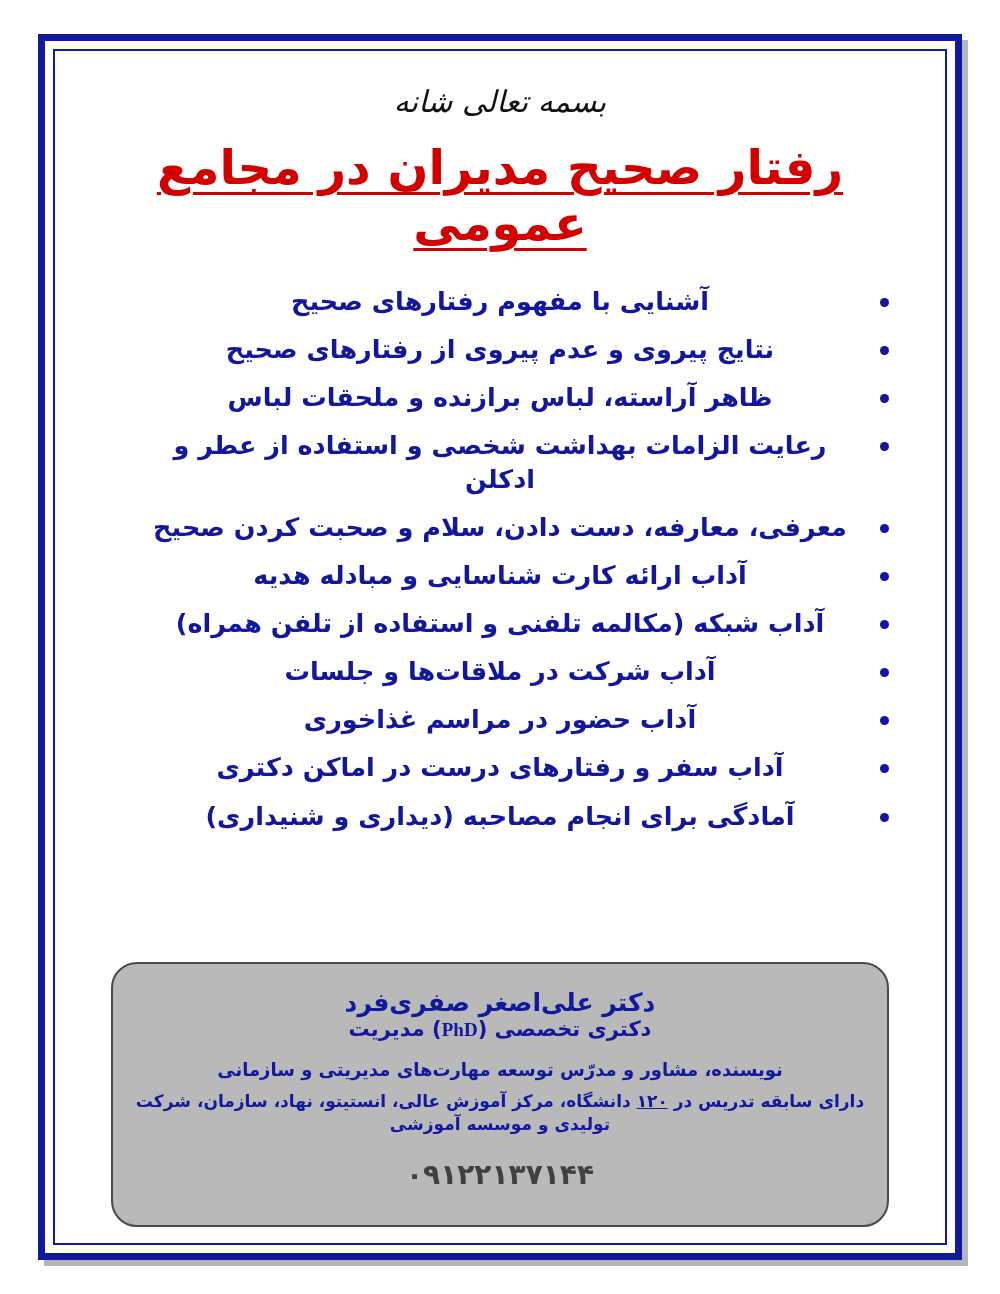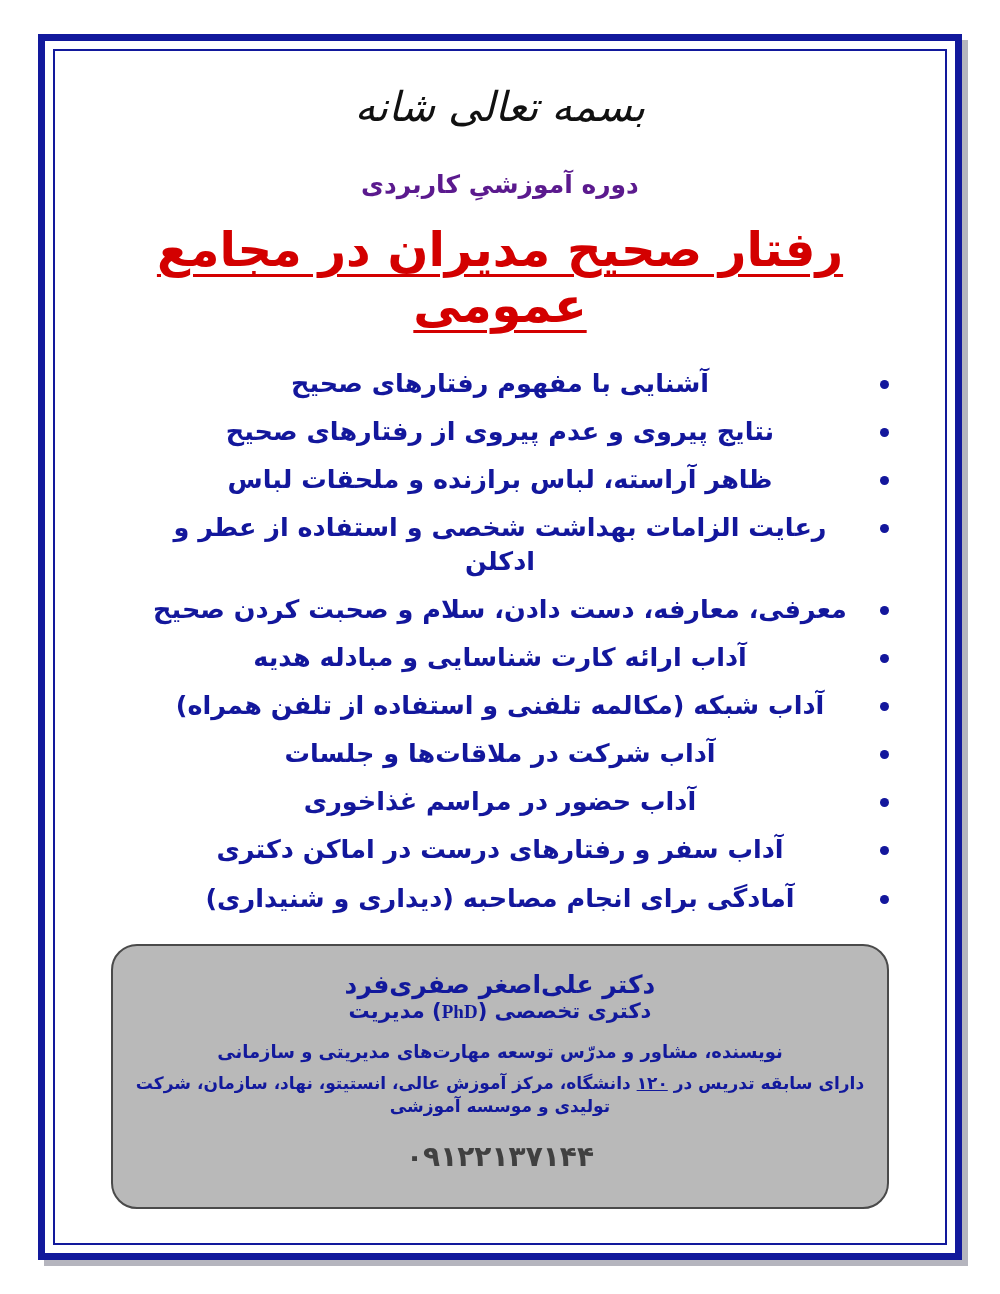--- a/index.html
+++ b/index.html
@@ -51,21 +51,21 @@
     right: 20px;
     bottom: 18px;
     box-sizing: border-box;
   }
 
   
   .basmala {
     text-align: center;
     margin-top: 28px;
     font-family: "DejaVu Serif", "Liberation Serif", serif;
-    font-size: 41px;
+    font-size: 30px;
     color: #111111;
     letter-spacing: -1px;
     font-style: italic;
     line-height: 1;
   }
 
   .course-kicker {
     margin-top: 42px;
     text-align: center;
     color: #5b1a8e;
@@ -108,21 +108,21 @@
     height: 9px;
     border-radius: 50%;
     background: #13179c;
   }
 
   
   .presenter {
     position: absolute;
     left: 46px;
     right: 46px;
-    bottom: 26px;
+    bottom: 8px;
     height: 265px;
     background: #b9b9b9;
     border: 2px solid #4a4a4a;
     border-radius: 26px;
     box-sizing: border-box;
     padding-top: 18px;
     text-align: center;
   }
   .presenter .name {
     color: #12199c;
@@ -166,21 +166,20 @@
 <body>
 
 <div class="poster">
   <div class="frame-outer">
     <div class="frame-inner"></div>
 
     <div class="content">
 
       <div class="basmala">بسمه تعالی شانه</div>
 
-      <div class="course-kicker">دوره آموزشیِ کاربردی</div>
 
       <div class="main-title">رفتار صحیح مدیران در مجامع عمومی</div>
 
       <ul class="topics">
         <li>
           <span class="bullet"></span>
           <span>آشنایی با مفهوم رفتارهای صحیح</span>
         </li>
         <li>
           <span class="bullet"></span>

